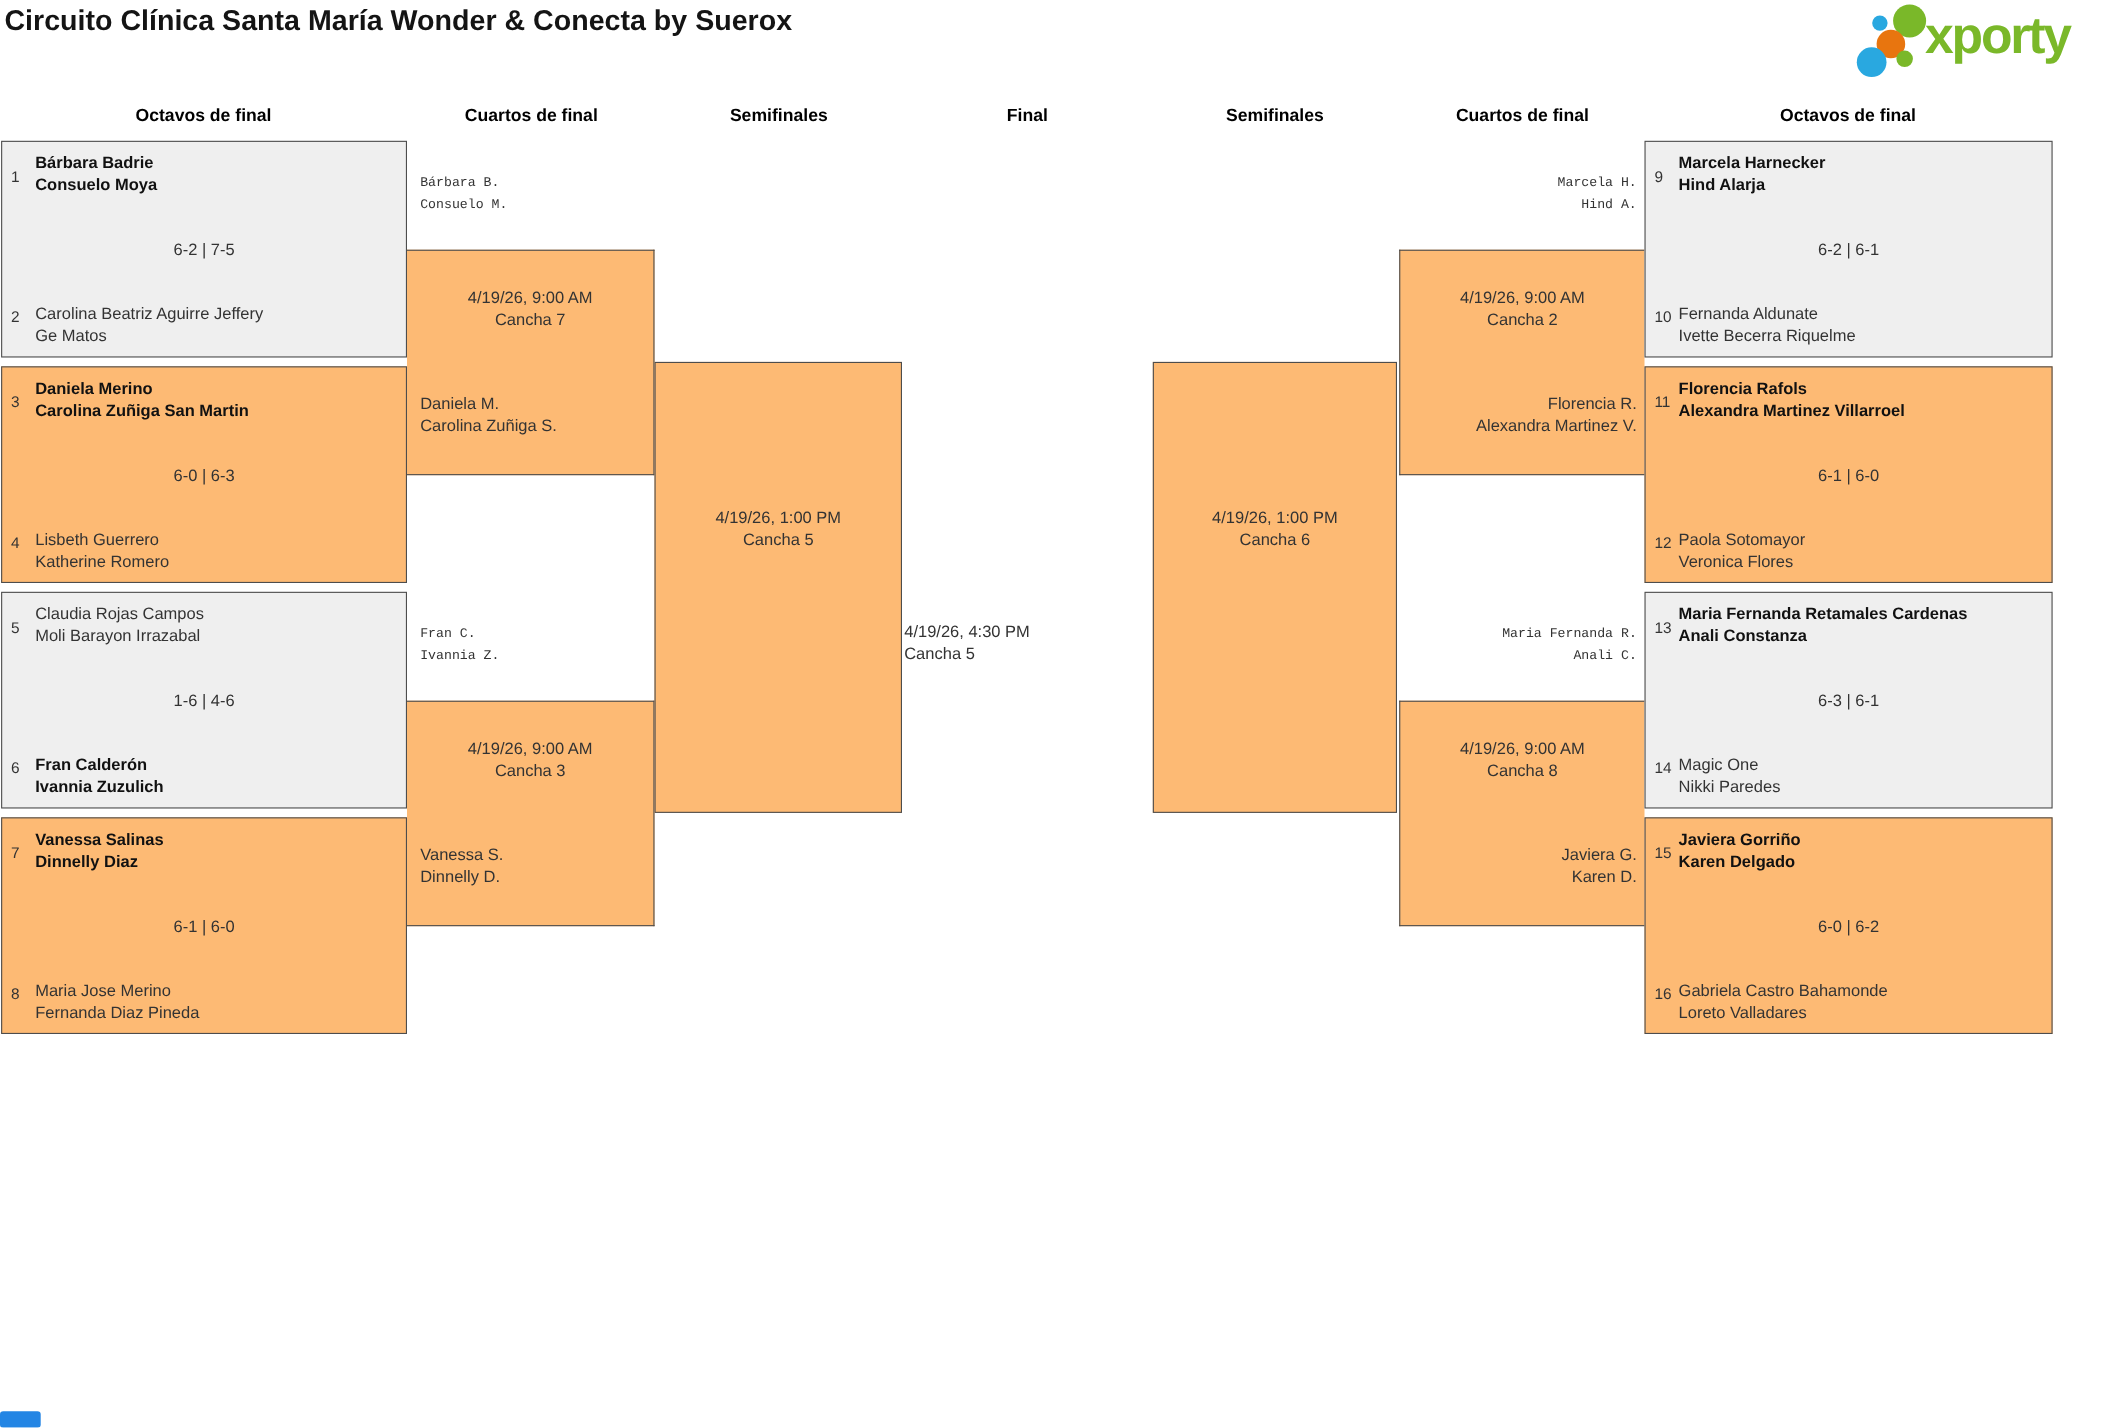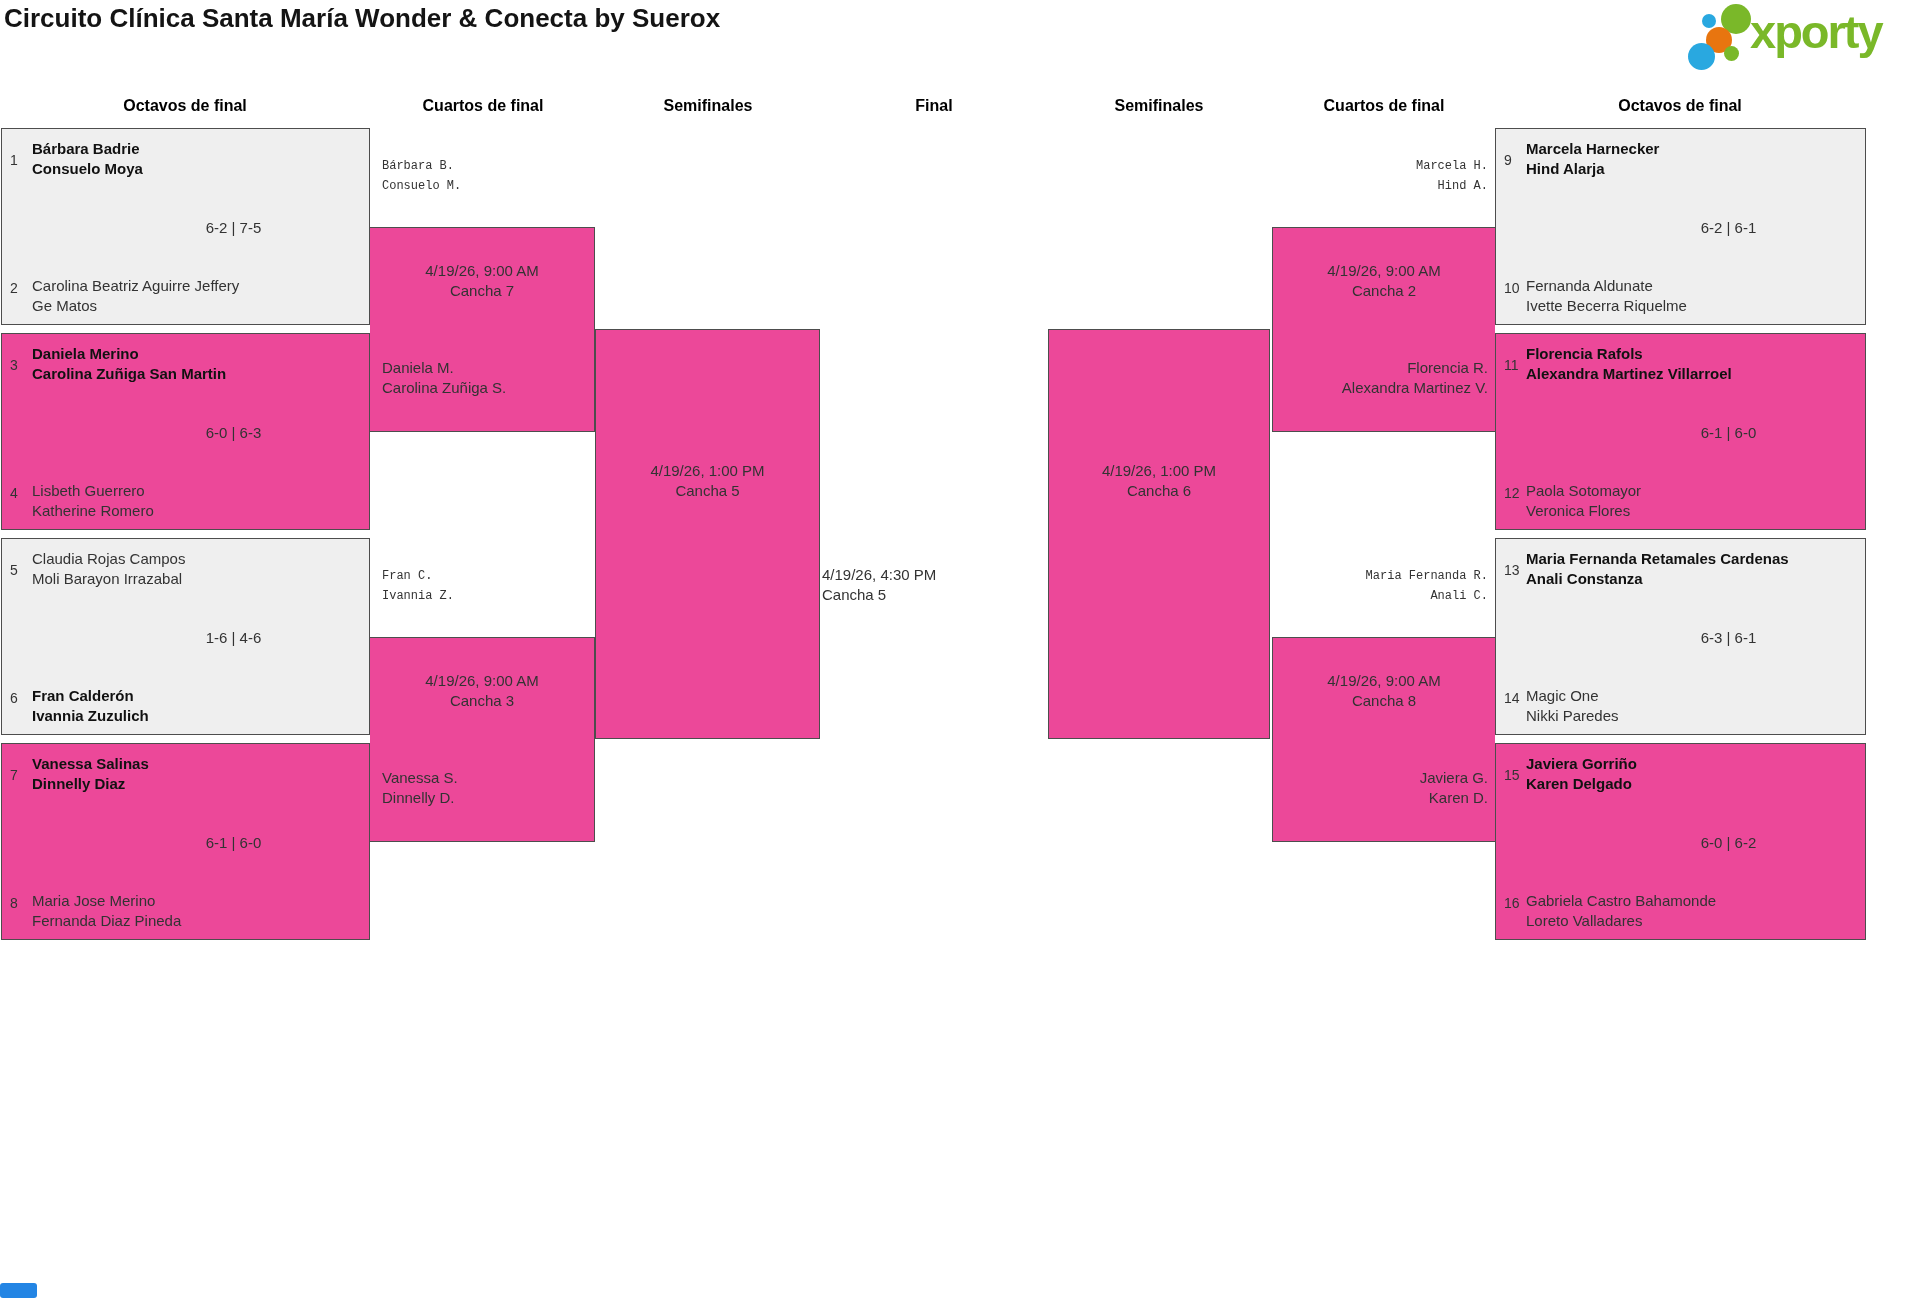--- a/index.html
+++ b/index.html
@@ -8,33 +8,33 @@
 
   .title{position:absolute;left:4px;top:2px;font-size:26px;line-height:33px;font-weight:700;color:#141414;white-space:nowrap;}
 
   
   .logo{position:absolute;left:1686px;top:2px;width:230px;height:68px;text-decoration:underline;}
   .dot{position:absolute;border-radius:50%;}
   .logo-word{position:absolute;left:64px;top:2px;font-size:47px;font-weight:700;letter-spacing:-2px;color:#7ab829;}
 
   .round-header{position:absolute;top:97px;font-size:16px;font-weight:700;color:#000;text-align:center;}
 
-  .box{position:absolute;border:1px solid #4d4d4d;box-sizing:border-box;background:#ec4899;overflow:hidden;}
+  .box{position:absolute;border:1px solid #4d4d4d;box-sizing:border-box;background:#fdba74;overflow:hidden;}
   .box.gray{background:#efefef;}
   .obox{width:369px;height:197px;}
   .obox-r{width:371px;height:197px;}
 
   .seed{position:absolute;left:8px;font-size:14px;line-height:18px;color:#333;}
   .st{top:22px;}
   .sb{top:150px;}
   .team{position:absolute;left:30px;font-size:15px;line-height:20px;color:#333;white-space:nowrap;}
   .team.t-top{top:10px;}
   .team.t-bot{top:147px;}
   .tl.win{font-weight:700;color:#111;}
-  .score{position:absolute;left:0;width:100%;top:90px;text-align:center;font-size:15px;color:#333;padding-left:48px;}
+  .score{position:absolute;left:0;width:100%;top:90px;text-align:center;font-size:15px;color:#333;}
 
   .qbox-l{border-left:none;}
   .qbox-r{border-right:none;}
   .sched{position:absolute;left:0;width:100%;text-align:center;font-size:15px;line-height:20px;color:#333;}
   .names-out{position:absolute;font-size:12px;line-height:20px;color:#333;white-space:nowrap;font-family:Liberation Mono, monospace;}
   .names-in{position:absolute;font-size:15px;line-height:20px;color:#333;white-space:nowrap;}
   .ra{text-align:right;}
 
   .final-sched{position:absolute;text-align:left;font-size:15px;line-height:20px;color:#333;}
 

